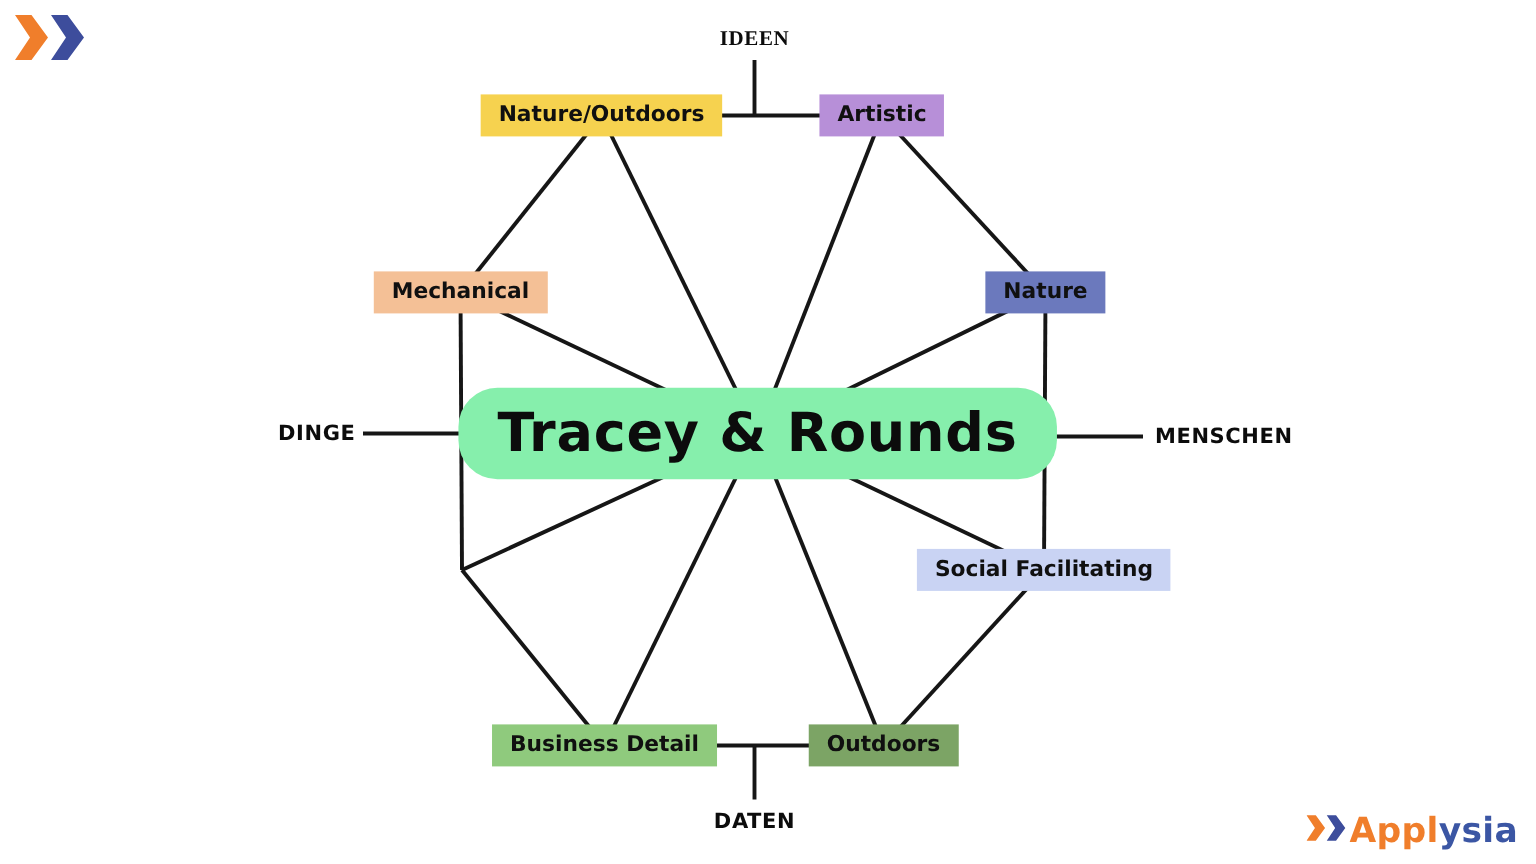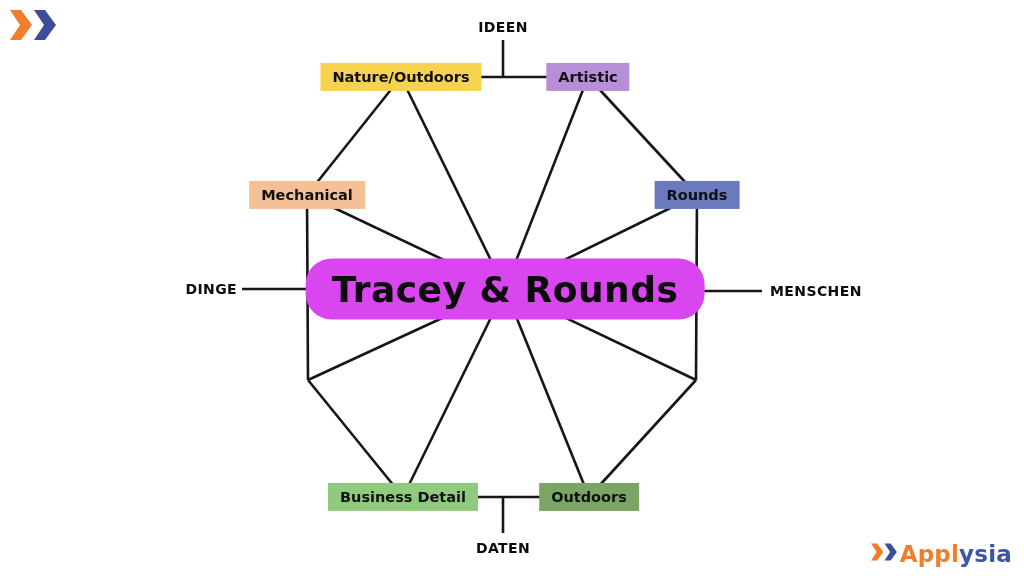--- a/index.html
+++ b/index.html
@@ -16,21 +16,21 @@
   }
   .center-pill{
     position:absolute;z-index:2;left:505px;top:289px;transform:translate(-50%,-50%);
     border-radius:26px;padding:10px 26px;font-size:36px;font-weight:700;
     color:#0c0c0c;white-space:nowrap;letter-spacing:.5px;
   }
   .axis-label{
     position:absolute;z-index:3;font-size:14px;font-weight:800;
     color:#0c0c0c;letter-spacing:.4px;white-space:nowrap;
   }
-  #axis-top{left:503px;top:27px;transform:translate(-50%,-50%);}
+  #axis-top{left:503px;top:27px;transform:translate(-50%,-50%);font-family:Liberation Serif, serif;}
   #axis-bottom{left:503px;top:548px;transform:translate(-50%,-50%);}
   #axis-left{left:237px;top:289px;transform:translate(-100%,-50%);}
   #axis-right{left:770px;top:291px;transform:translate(0,-50%);}
   .brand{position:absolute;z-index:4;}
   #brand-top-left{left:10px;top:9px;}
   #brand-bottom-right{right:12px;bottom:10px;display:flex;align-items:flex-start;gap:2px;}
   .wordmark{font-size:23px;font-weight:700;letter-spacing:.2px;line-height:1;}
 </style>
 </head>
 <body>
@@ -56,26 +56,27 @@
     <line x1="505" y1="289" x2="696" y2="380"></line>
     <line x1="505" y1="289" x2="403" y2="497"></line>
     <line x1="505" y1="289" x2="589" y2="497"></line>
 
     <line x1="503" y1="40" x2="503" y2="77"></line>
     <line x1="503" y1="497" x2="503" y2="533"></line>
     <line x1="242" y1="289" x2="308" y2="289"></line>
     <line x1="696" y1="291" x2="762" y2="291"></line>
   </svg>
 
-  <div class="center-pill" style="background: #d946ef;">Tracey &amp; Rounds</div>
+  <div class="center-pill" style="background: #86efac;">Tracey &amp; Rounds</div>
 
   <div class="node" style="left: 401px; top: 77px; background: rgb(246, 210, 79);">Nature/Outdoors</div>
   <div class="node" style="left: 588px; top: 77px; background: rgb(183, 143, 216);">Artistic</div>
   <div class="node" style="left: 307px; top: 195px; background: rgb(244, 192, 150);">Mechanical</div>
-  <div class="node" style="left: 697px; top: 195px; background: rgb(107, 121, 189);">Rounds</div>
+  <div class="node" style="left: 697px; top: 195px; background: rgb(107, 121, 189);">Nature</div>
+  <div class="node" style="left: 696px; top: 380px; background: rgb(201, 211, 243);">Social Facilitating</div>
   <div class="node" style="left: 403px; top: 497px; background: rgb(143, 202, 125); text-align: right;">Business Detail</div>
   <div class="node" style="left: 589px; top: 497px; background: rgb(124, 164, 101);">Outdoors</div>
 
   <div class="axis-label" id="axis-top">IDEEN</div>
   <div class="axis-label" id="axis-right">MENSCHEN</div>
   <div class="axis-label" id="axis-bottom">DATEN</div>
   <div class="axis-label" id="axis-left">DINGE</div>
 
   <div class="brand" id="brand-top-left">
     <svg width="48" height="32" viewBox="0 0 48 32">

